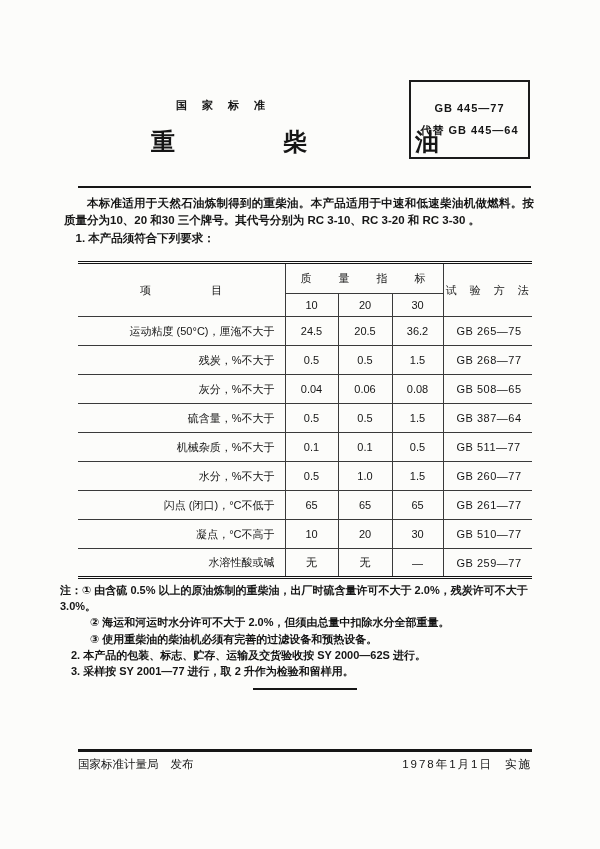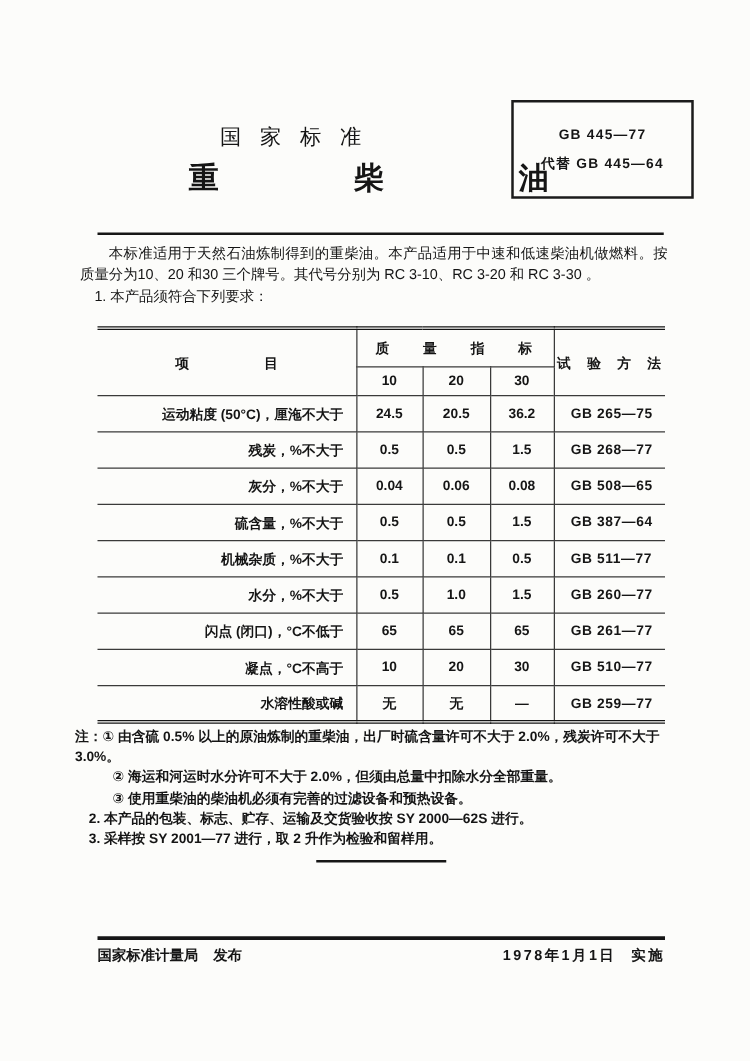--- a/index.html
+++ b/index.html
@@ -5,46 +5,46 @@
   * { margin:0; padding:0; box-sizing:border-box; }
   html,body { background:#e8e8e6; }
   .page {
     position:relative; width:600px; height:849px; margin:0 auto;
     background:#fcfcfa; color:#151515;
     font-family:"Liberation Sans","DejaVu Sans",sans-serif;
     overflow:hidden;
   }
   
   .t1 { position:absolute; left:153px; top:60px; font-size:15px; font-weight:700; letter-spacing:14px; white-space:nowrap; }
-  .t2 { position:absolute; left:176px; top:98px; font-size:17px; font-weight:400; letter-spacing:15px; white-space:nowrap; }
+  .t2 { position:absolute; left:176px; top:98px; font-size:11px; font-weight:700; letter-spacing:15px; white-space:nowrap; }
   .t3 { position:absolute; left:151px; top:126px; font-size:24px; font-weight:700; letter-spacing:108px; white-space:nowrap; }
   
   .stamp {
-    position:absolute; left:409px; top:80px; width:146px; height:79px;
+    position:absolute; left:409px; top:80px; width:121px; height:79px;
     border:2px solid #1b1b1b; display:flex; flex-direction:column;
     align-items:center; justify-content:center; gap:9px;
   }
   .stamp .s1, .stamp .s2 { font-size:11px; font-weight:700; letter-spacing:1px; white-space:nowrap; }
   
   .rule { position:absolute; background:#161616; }
   .rule-top    { left:78px;  top:186px; width:453px; height:2px; }
   .rule-short  { left:253px; top:688px; width:104px; height:2px; }
   .rule-footer { left:78px;  top:749px; width:454px; height:3px; }
   
-  .intro { position:absolute; left:64px; top:195px; width:470px; font-size:11.5px; line-height:16.5px; font-weight:400; text-align:justify; }
+  .intro { position:absolute; left:64px; top:195px; width:470px; font-size:11.5px; line-height:16.5px; font-weight:700; text-align:justify; }
   .intro .p1 { text-indent:2em; }
   .intro .p2 { text-indent:1em; text-align:left; margin-top:2px; }
   
   table.spec {
     position:absolute; left:78px; top:261px; width:454px;
     border-collapse:collapse; table-layout:fixed;
     border-top:3px double #141414; border-bottom:3px double #141414;
     font-size:11px;
   }
-  .spec th, .spec td { border:1px solid #3a3a3a; font-weight:700; }
+  .spec th, .spec td { border:1px solid #3a3a3a; font-weight:400; }
   .spec th:first-child, .spec td:first-child { border-left:none; }
   .spec th:last-child,  .spec td:last-child  { border-right:none; }
   .spec thead tr:first-child th { border-top:none; }
   .spec tbody tr:last-child  td { border-bottom:none; }
   .spec thead th { text-align:center; }
   .spec .h-row1 th { height:31px; }
   .spec .h-row2 th { height:23px; }
   .spec .c-item   { word-spacing:5.2em; }
   .spec .c-quality{ word-spacing:20px; letter-spacing:2px; }
   .spec .c-method { word-spacing:8px;  letter-spacing:1px; }
@@ -54,21 +54,21 @@
   .spec td.val { text-align:center; }
   .spec td.method { padding-left:13px; letter-spacing:.5px; }
   
   .notes { position:absolute; left:60px; top:582px; width:473px; font-size:11px; line-height:16.2px; font-weight:700; }
   .notes .sub  { padding-left:30px; }
   .notes .item { padding-left:11px; }
   
   .footer {
     position:absolute; left:78px; top:757px; width:454px;
     display:flex; justify-content:space-between;
-    font-size:11.5px; font-weight:700;
+    font-size:11.5px; font-weight:400;
   }
   .footer .grp { display:flex; gap:12px; white-space:nowrap; }
   .footer .date-grp { letter-spacing:2px; }
 </style>
 </head>
 <body>
 
 <div class="page">
 
   <div class="t2">国家标准</div>

